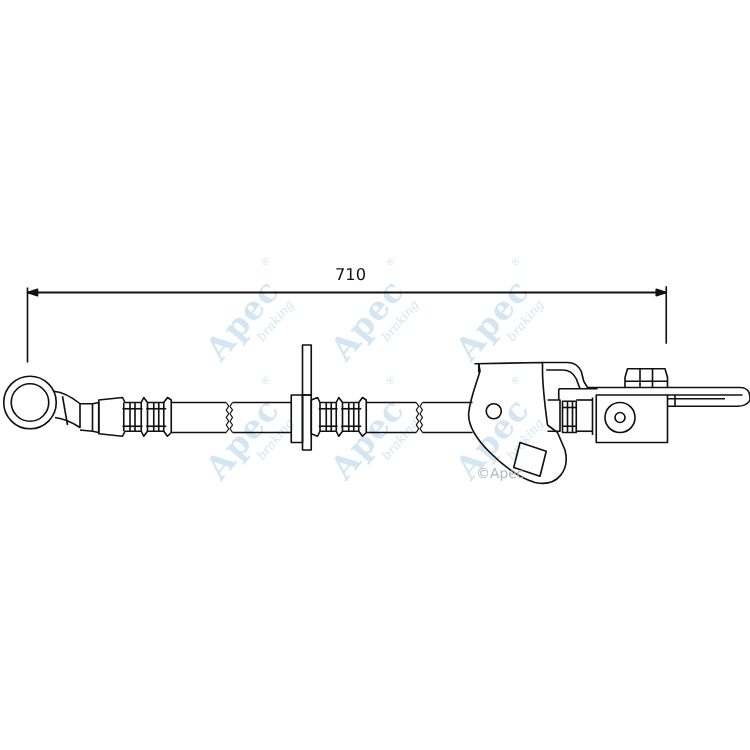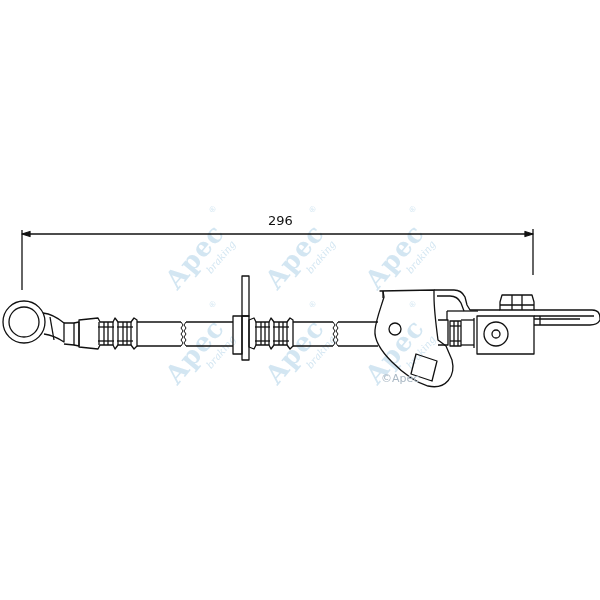--- a/index.html
+++ b/index.html
@@ -160,14 +160,14 @@
   </g>
 
   <g>
     <path d="M534 310 L592 310 C597 310 600 313 600 318 L600 320 C598 324 594 325 590 325 L534 325"></path>
     <line x1="534" y1="316" x2="594" y2="316"></line>
     <line x1="534" y1="319" x2="580" y2="319"></line>
     <line x1="540" y1="316" x2="540" y2="325"></line>
   </g>
 </svg>
 
-<div class="dim-label">296</div>
+<div class="dim-label">710</div>
 <div class="copyright">©Apec</div>
 
 </body></html>

